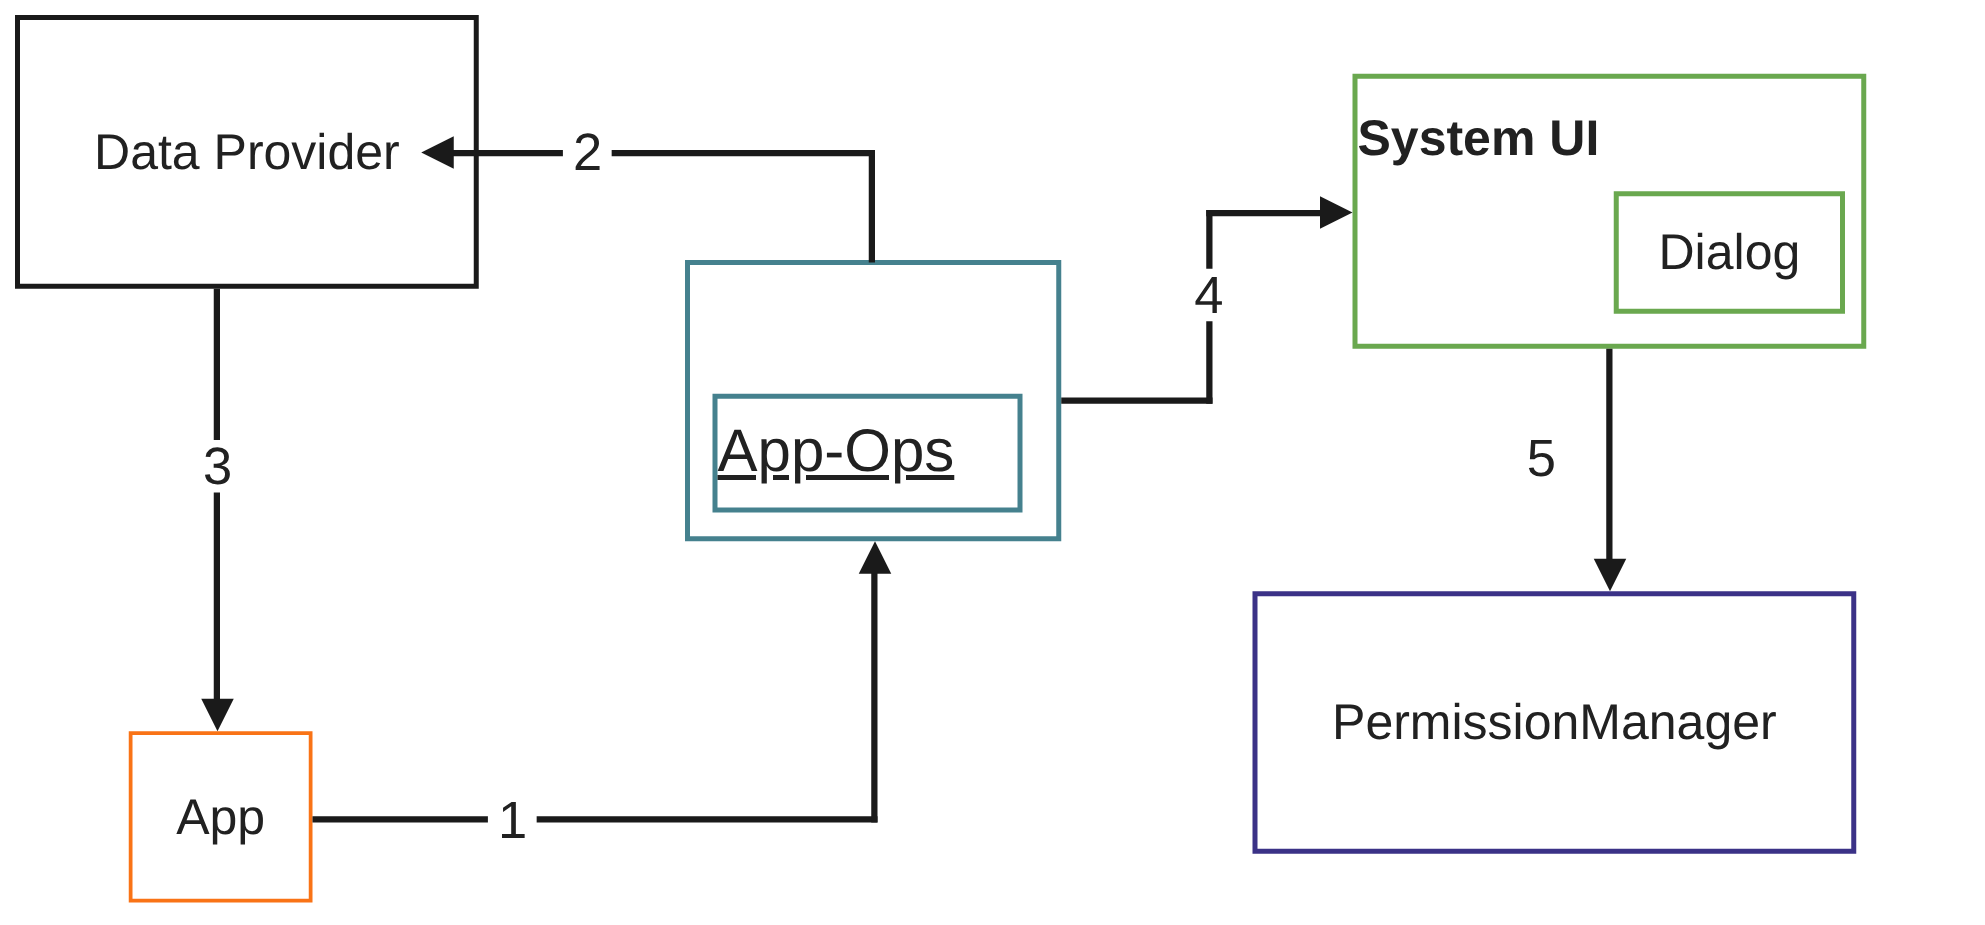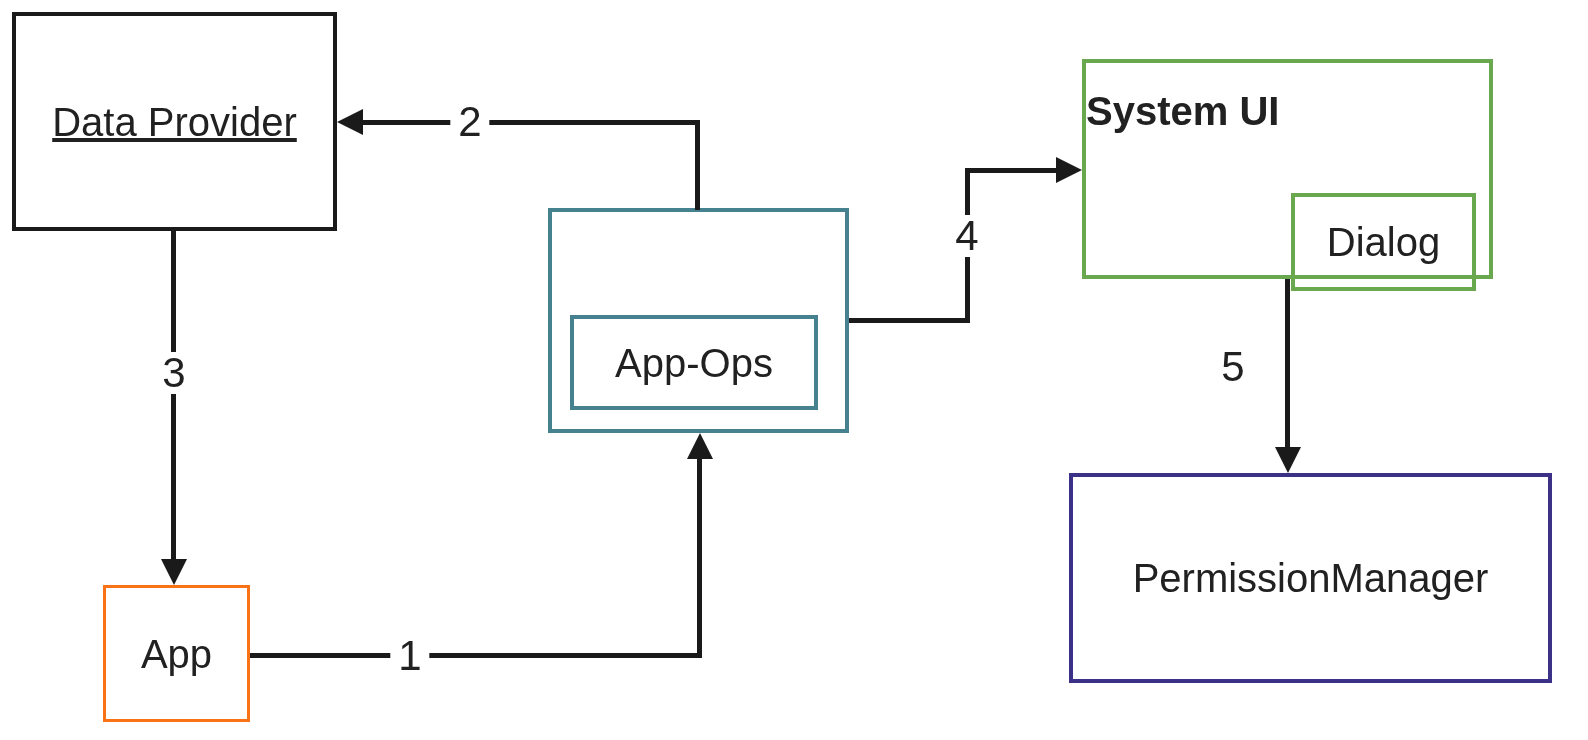--- a/index.html
+++ b/index.html
@@ -24,54 +24,54 @@
     align-items: center;
     justify-content: center;
     font-size: 40px;
     line-height: 1.1;
     color: #212121;
   }
   .node-label {
     white-space: nowrap;
   }
   
-  #box-data-provider { left: 12px;  top: 12px;  width: 325px; height: 219px; border: 4px solid #1a1a1a; text-decoration: underline; }
+  #box-data-provider { left: 12px;  top: 12px;  width: 371px; height: 219px; border: 4px solid #1a1a1a; }
   #box-app           { left: 103px; top: 585px; width: 147px; height: 137px; border: 3px solid #f97316; }
   #box-system        { left: 548px; top: 208px; width: 301px; height: 225px; border: 4px solid #45818e; display: block; }
   #box-system-ui     { left: 1082px; top: 59px; width: 411px; height: 220px; border: 4px solid #6aa84f; display: block; }
-  #box-permission-manager { left: 1069px; top: 473px; width: 483px; height: 210px; border: 4px solid #3b3287; }
+  #box-permission-manager { left: 1002px; top: 473px; width: 483px; height: 210px; border: 4px solid #3b3287; }
   
   .container-title {
     position: absolute;
     left: 0;
     width: 100%;
     text-align: left;
     font-size: 40px;
     white-space: nowrap;
     font-weight: bold;
   }
   #box-system .container-title   { top: 24px; }
   #box-system-ui .container-title { top: 26px; }
   
   #box-app-ops {
     position: absolute;
     box-sizing: border-box;
     left: 18px; top: 103px; width: 248px; height: 95px;
     border: 4px solid #45818e;
-    display: flex; align-items: center; justify-content: center;
-    font-size: 40px;
+    display: flex; align-items: center; justify-content: flex-start;
+    font-size: 48px;
+    text-decoration: underline;
   }
   #box-dialog {
     position: absolute;
     box-sizing: border-box;
     left: 205px; top: 90px; width: 185px; height: 98px;
     border: 4px solid #6aa84f;
     display: flex; align-items: center; justify-content: center;
     font-size: 40px;
-    margin-top: 40px;
   }
   
   .seg {
     position: absolute;
     background: #1a1a1a;
   }
   
   .ah {
     position: absolute;
     width: 0;

